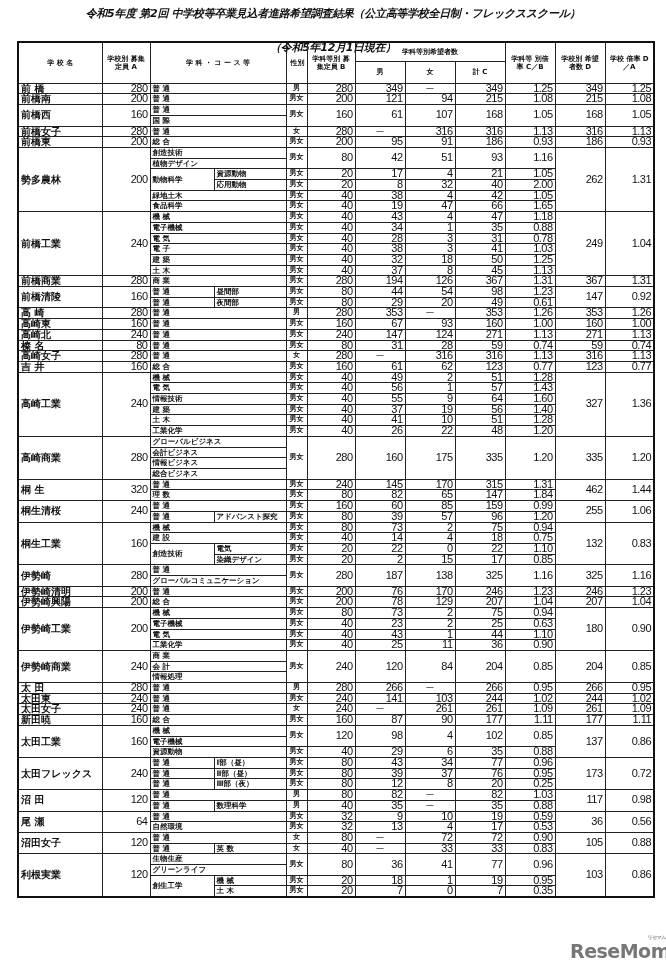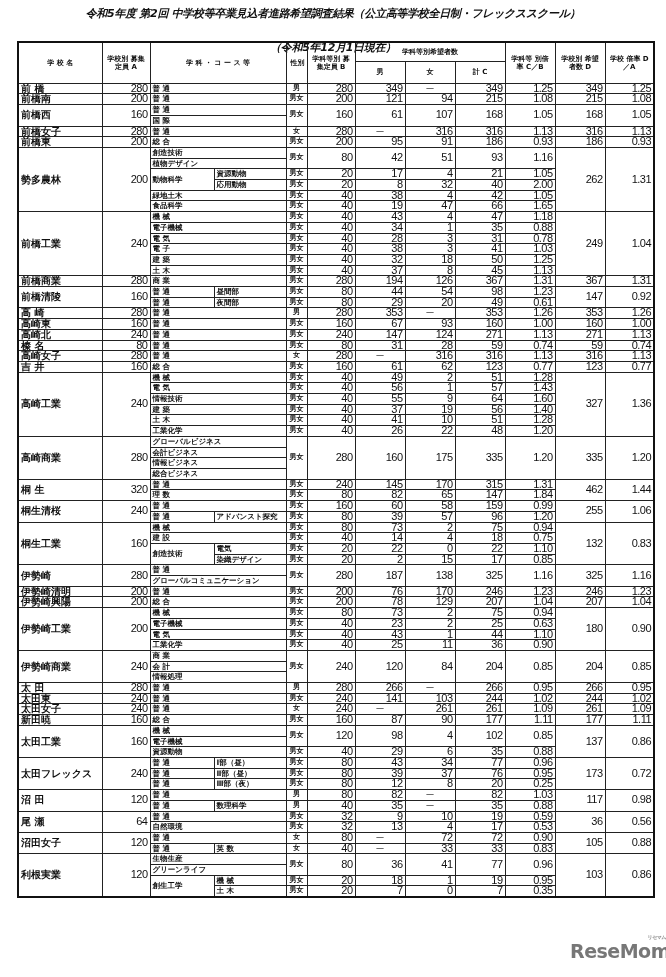--- a/index.html
+++ b/index.html
@@ -455,21 +455,21 @@
         <td class="num" rowspan="1">147</td>
         <td class="num" rowspan="1">1.84</td>
       </tr>
       <tr>
         <td class="nm" rowspan="2">桐生清桜</td>
         <td class="num" rowspan="2">240</td>
         <td class="crs" colspan="2">普 通</td>
         <td class="sx" rowspan="1">男女</td>
         <td class="num" rowspan="1">160</td>
         <td class="num" rowspan="1">60</td>
-        <td class="num" rowspan="1">58</td>
+        <td class="num" rowspan="1">85</td>
         <td class="num" rowspan="1">159</td>
         <td class="num" rowspan="1">0.99</td>
         <td class="num" rowspan="2">255</td>
         <td class="num" rowspan="2">1.06</td>
       </tr>
       <tr>
         <td class="crs" rowspan="1">普 通</td>
         <td class="crs">アドバンスト探究</td>
         <td class="sx" rowspan="1">男女</td>
         <td class="num" rowspan="1">80</td>

